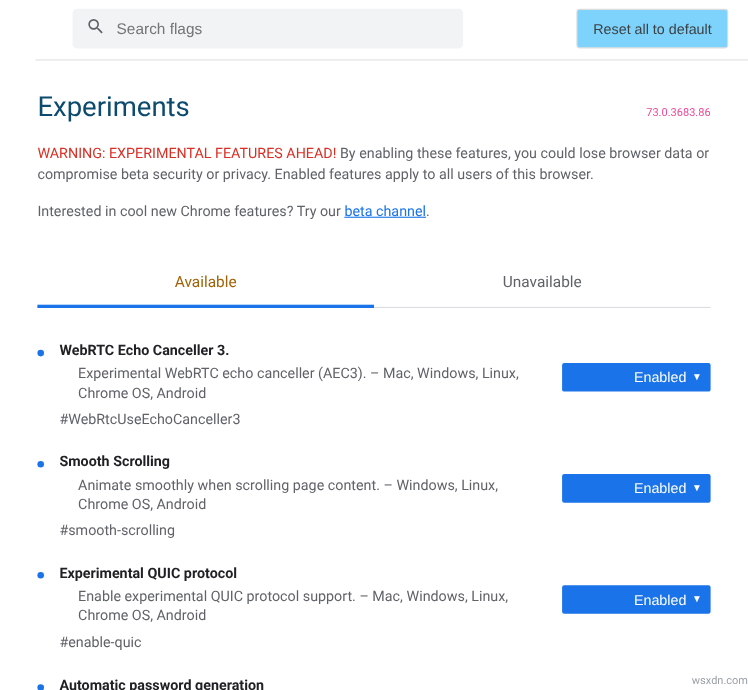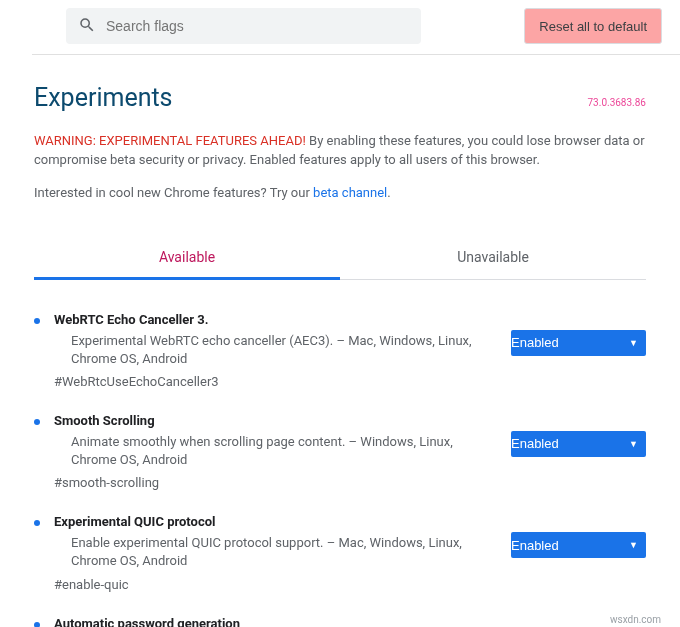--- a/index.html
+++ b/index.html
@@ -33,57 +33,57 @@
     border: none;
     background: transparent;
     outline: none;
     font-size: 14px;
     padding-left: 10px;
     width: 100%;
     color: #5f6368;
   }
   .spacer { flex: 1; }
   .reset-btn {
-    background: #fca5a5;
+    background: #7dd3fc;
     border: 1px solid #dadce0;
     border-radius: 3px;
     height: 36px;
     padding: 0 14px;
     font-size: 13px;
     color: #3c4043;
     cursor: pointer;
   }
   .content { padding: 28px 34px 0 34px; }
   .header-row { display: flex; align-items: baseline; }
   .page-title {
     font-size: 25px;
     color: #0c4a6e;
     font-weight: 400;
   }
   .header-row .spacer { flex: 1; }
   .version { font-size: 10px; color: #ec4899; }
   .warn-block { margin-top: 20px; line-height: 1.45; font-size: 13px; }
   .warn-red { color: #d93025; }
   .interested { margin-top: 14px; line-height: 1.45; }
-  .link { color: #1a73e8; cursor: pointer; }
+  .link { color: #1a73e8; text-decoration: underline; cursor: pointer; }
   .tabs {
     display: flex;
     margin-top: 34px;
     border-bottom: 1px solid #dadce0;
   }
   .tab {
     flex: 1;
     text-align: center;
     padding: 12px 0 12px 0;
     font-size: 14px;
     color: #5f6368;
     cursor: pointer;
   }
   .tab.active {
-    color: #be185d;
+    color: #a16207;
     border-bottom: 3px solid #1a73e8;
     margin-bottom: -1px;
   }
   .flags { padding-top: 18px; }
   .flag {
     display: flex;
     align-items: flex-start;
     padding: 14px 0 10px 0;
   }
   .dot {
@@ -102,37 +102,37 @@
   .flag-select {
     appearance: none;
     -webkit-appearance: none;
     background: #1a73e8;
     color: #fff;
     border: none;
     font-size: 13px;
     width: 135px;
     height: 26px;
     padding: 0 22px 0 0;
-    text-align: left;
+    text-align: right;
     border-radius: 2px;
     cursor: pointer;
   }
   .select-wrap { position: relative; display: inline-block; }
   .select-arrow {
     position: absolute;
     right: 8px;
     top: 50%;
     transform: translateY(-50%);
     pointer-events: none;
     color: #fff;
     font-size: 9px;
   }
   .watermark {
     position: fixed;
-    right: 19px;
+    right: 0;
     bottom: 2px;
     font-size: 10px;
     color: #9aa0a6;
   }
 </style>
 </head>
 <body>
 
 <div class="topbar">
   <div class="search-wrap">

